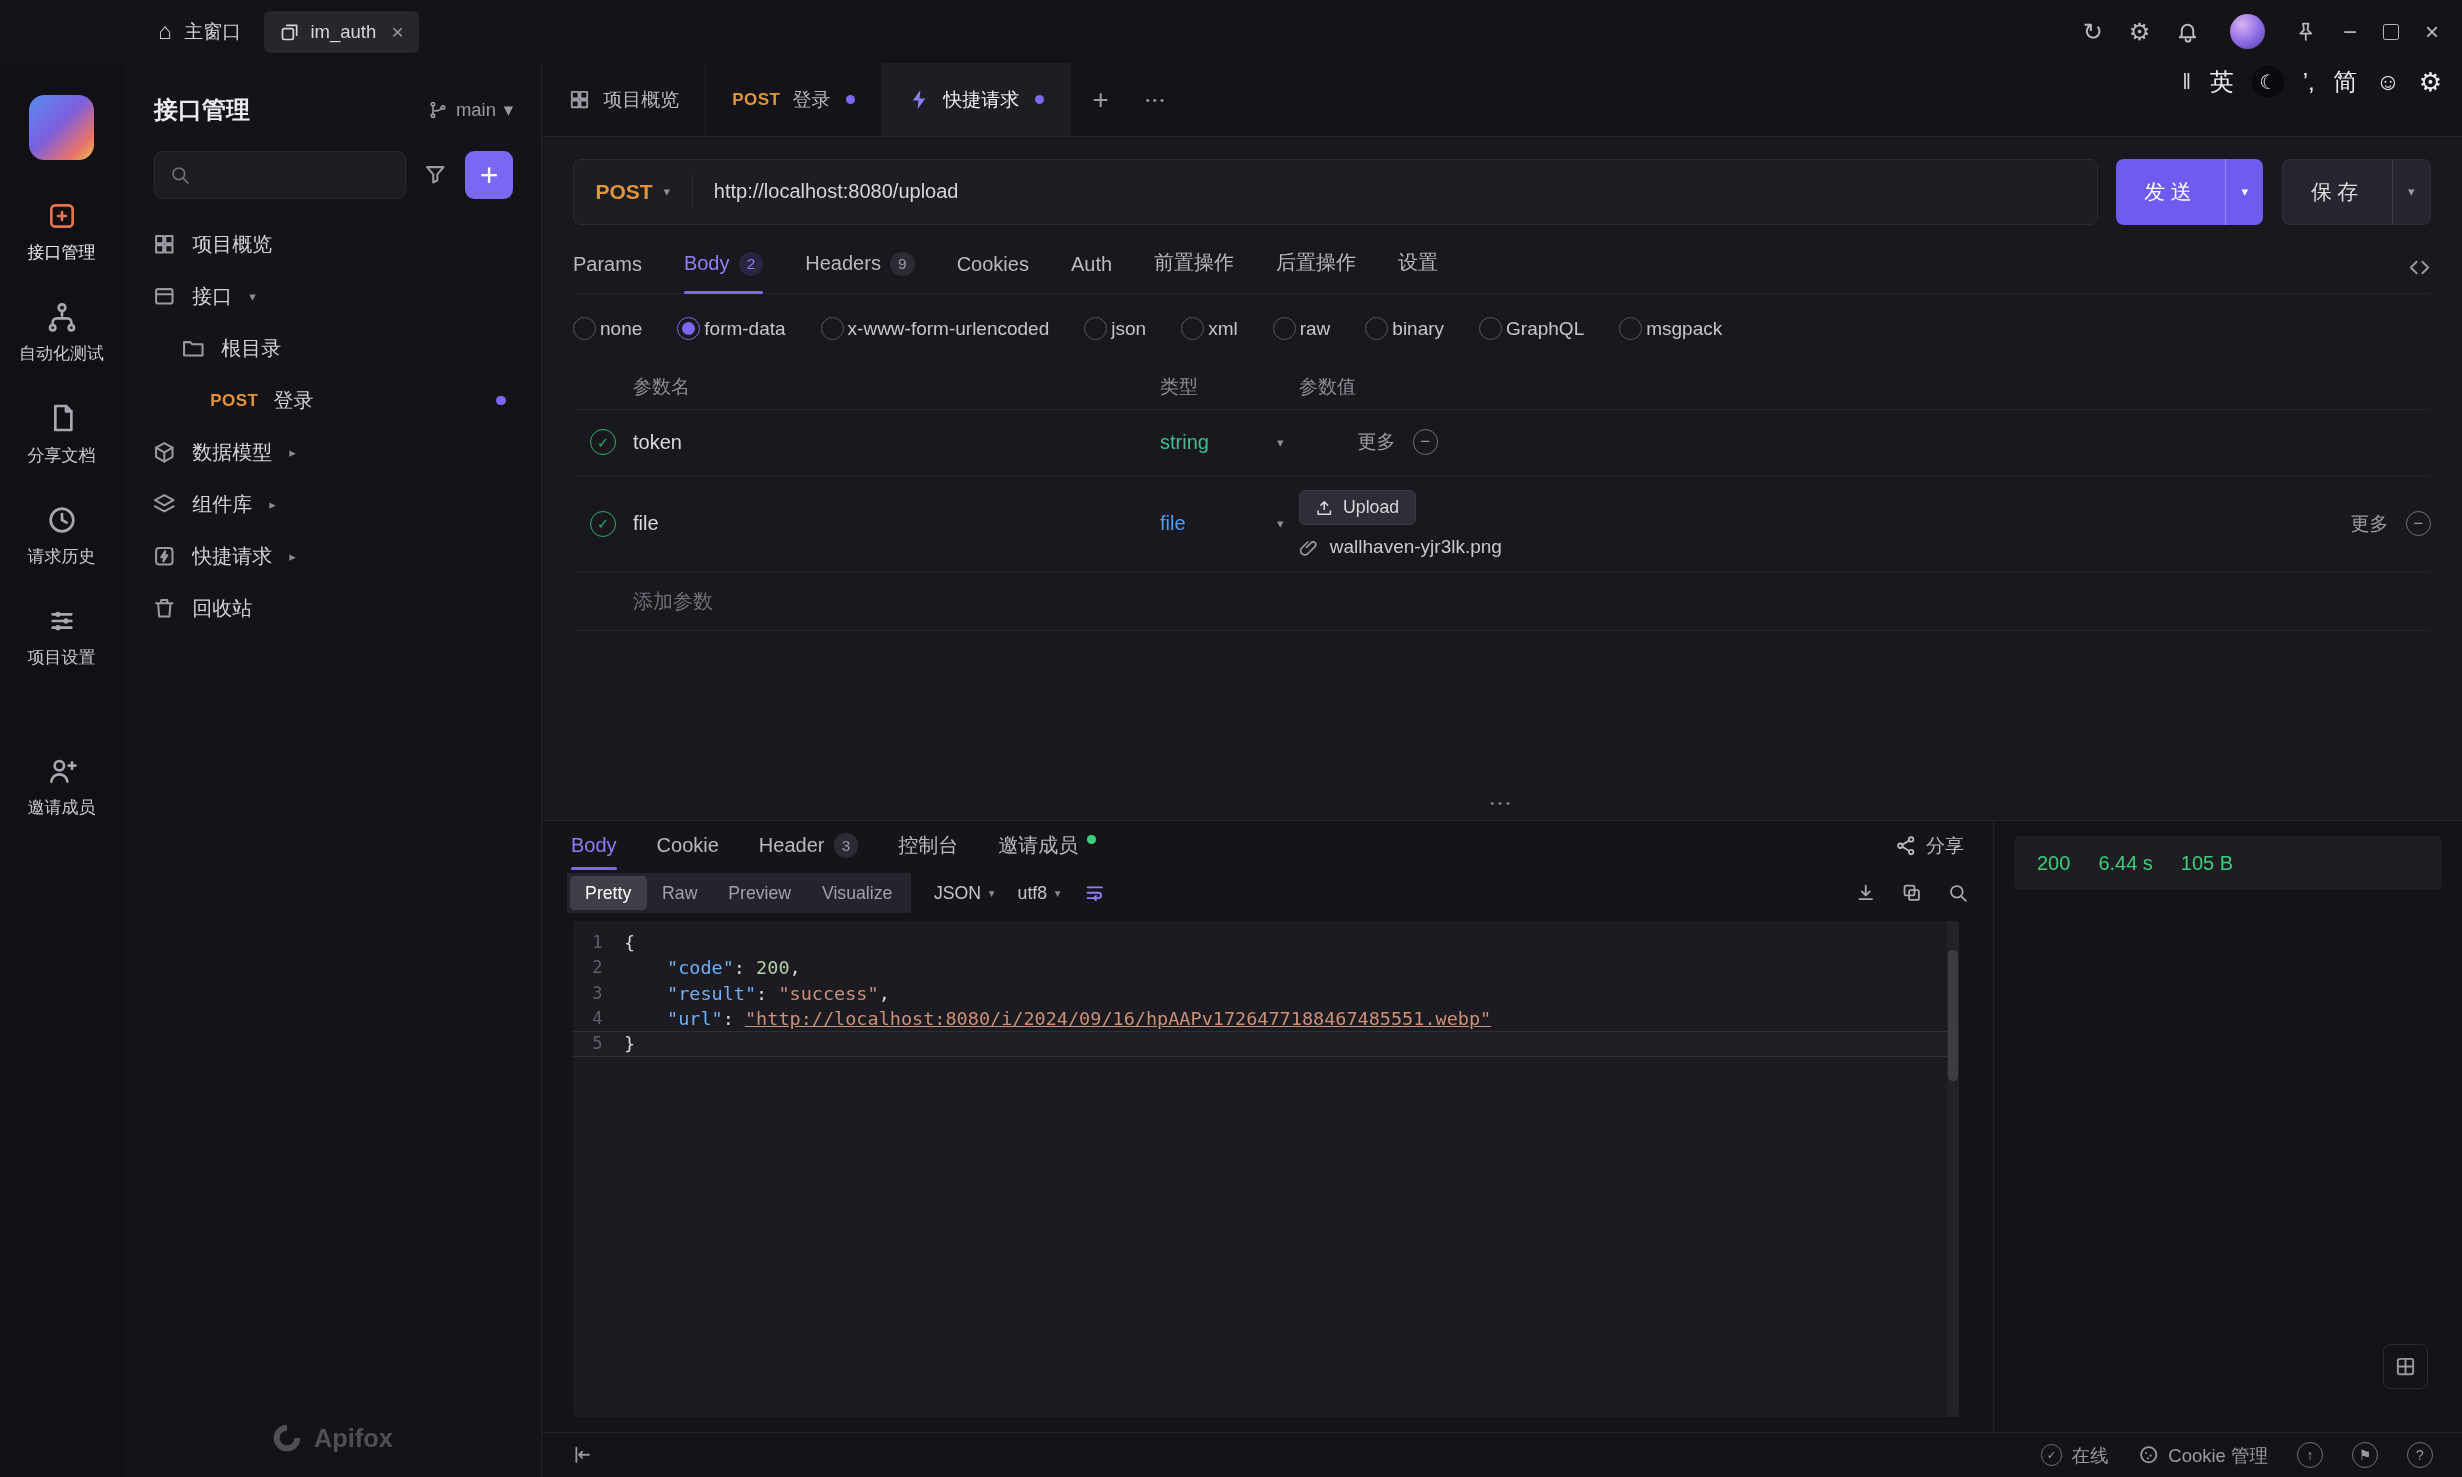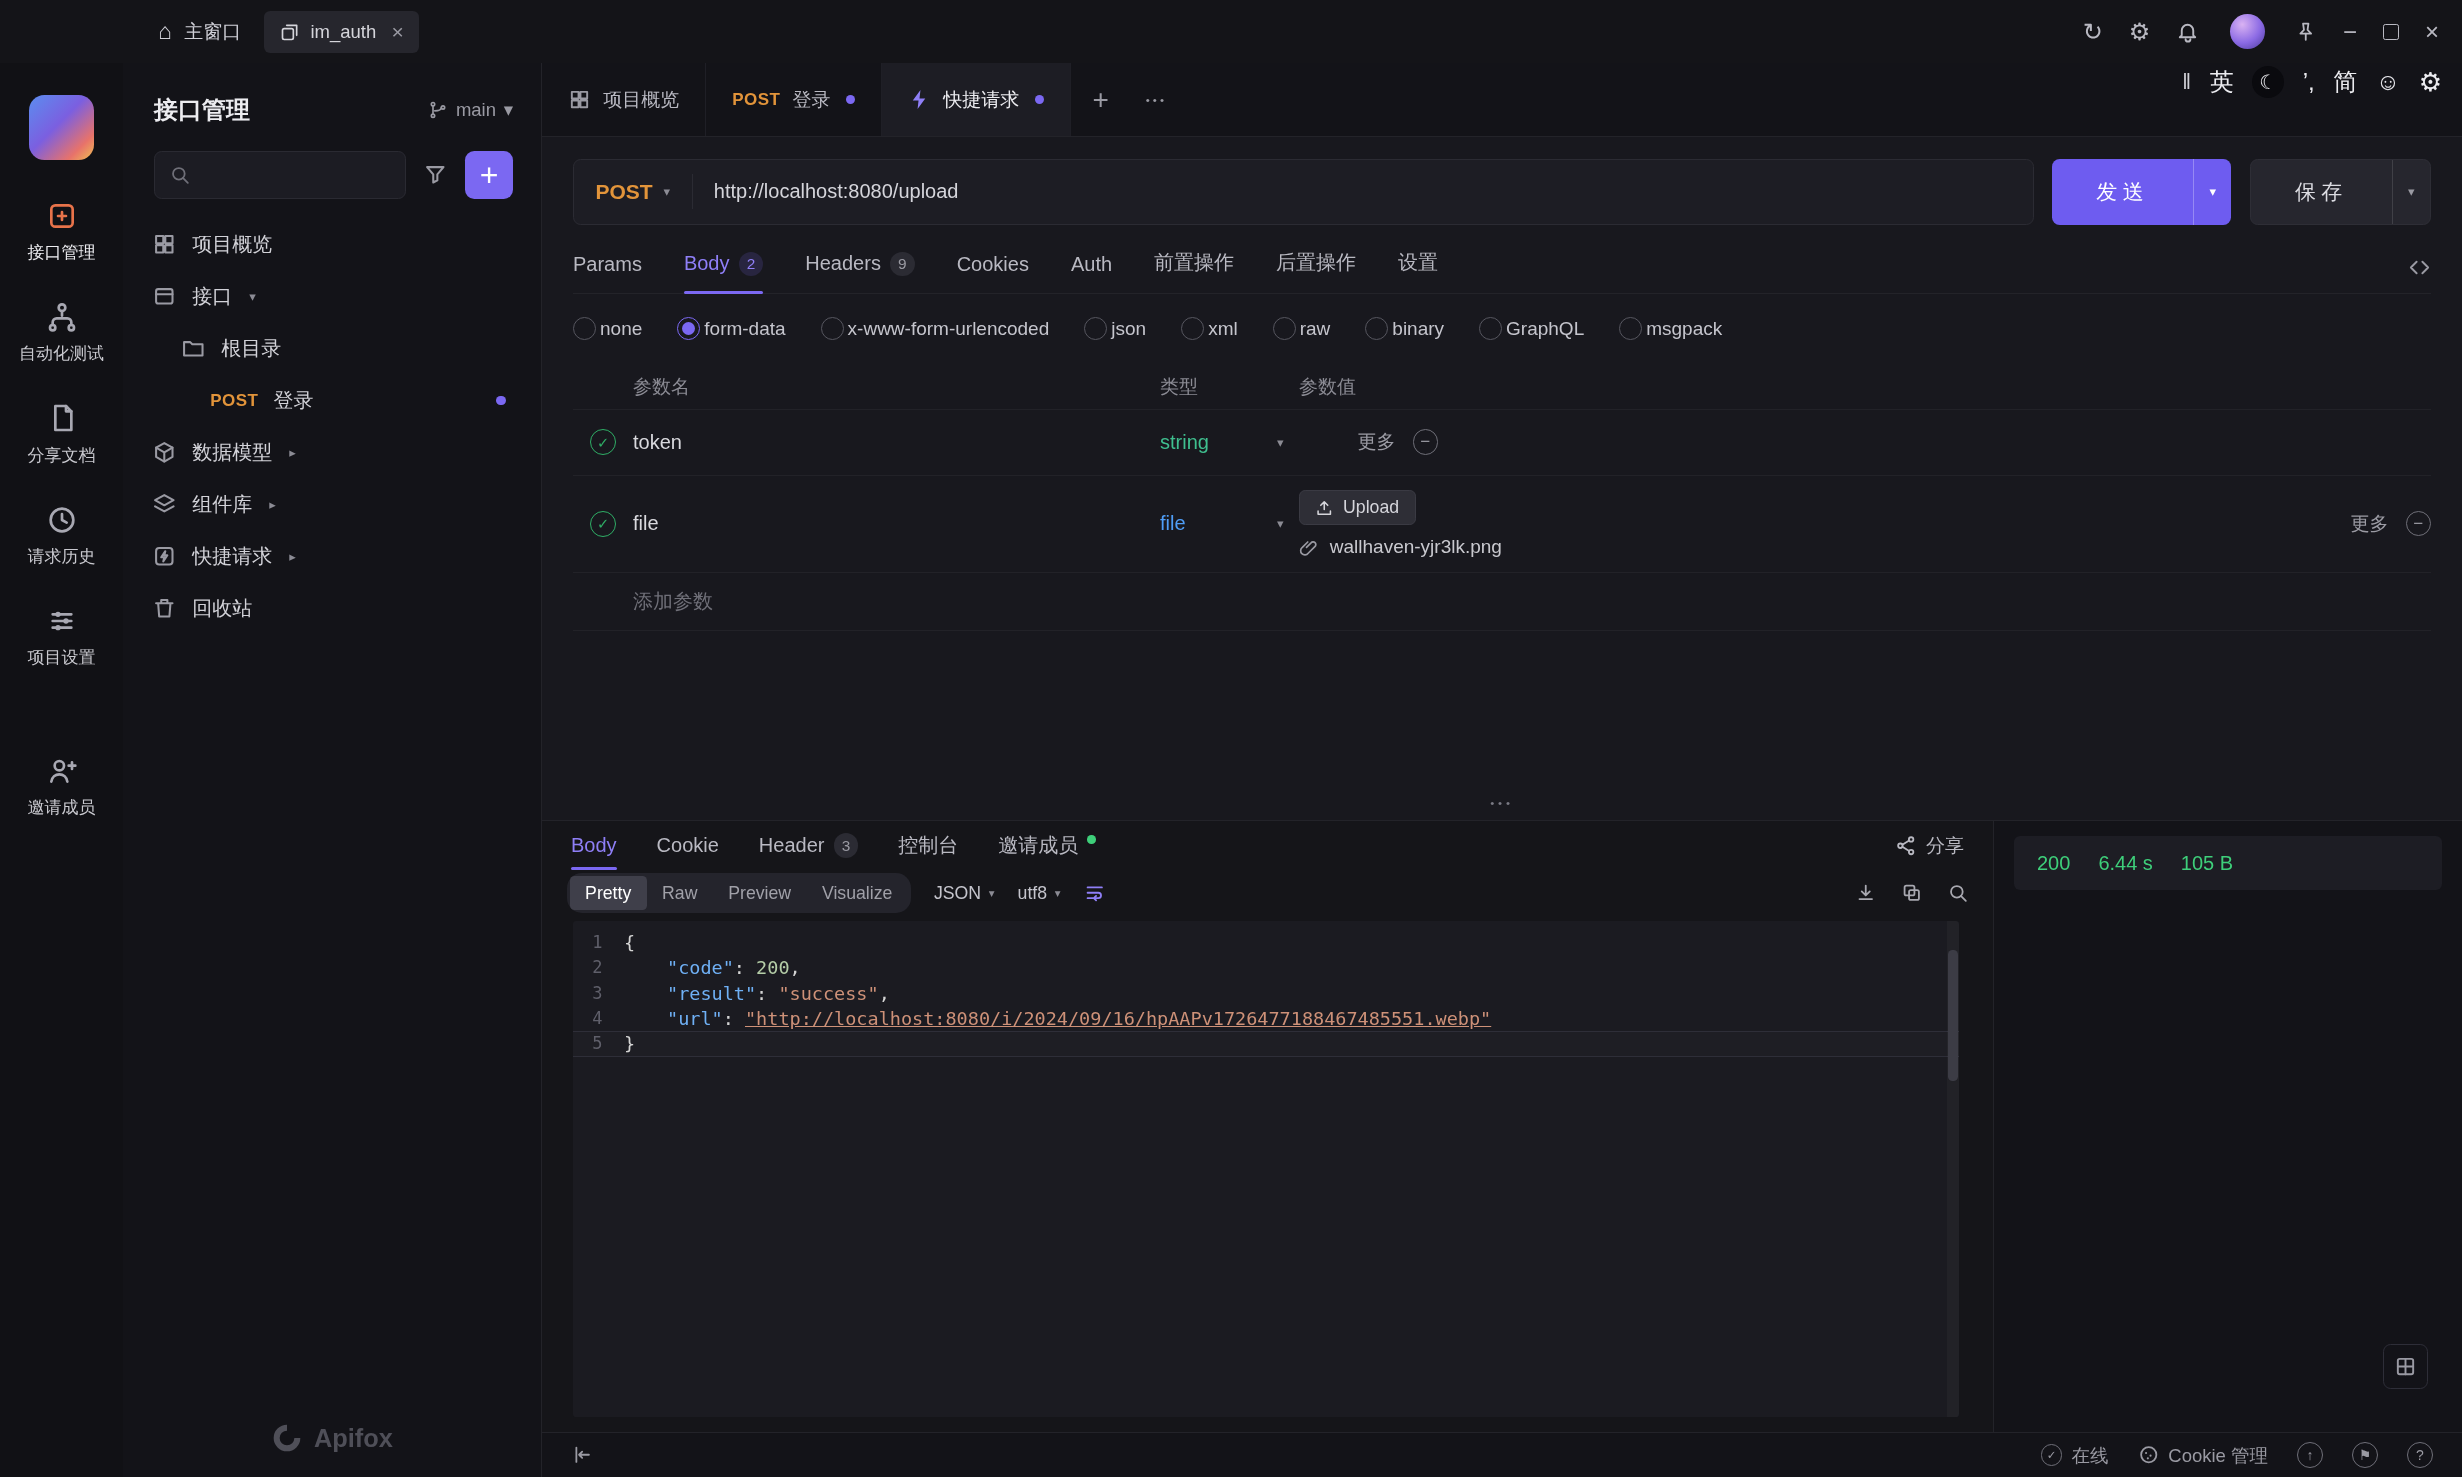--- a/index.html
+++ b/index.html
@@ -78,21 +78,21 @@
   .reqzone { flex:1 1 auto; display:flex; flex-direction:column; padding:21.5px 31px 0; min-height:0; }
   .reqbar { display:flex; gap:18.5px; flex:0 0 auto; }
   .urlbox { flex:1; height:66px; background:#1d1d24; border:0.8px solid #2b2b33; border-radius:7.7px; display:flex; align-items:center; min-width:0; }
   .method { display:flex; align-items:center; gap:10.8px; padding:0 21.5px; color:#e2943a; font-weight:bold; font-size:21px; }
   .method .caret { color:#8b8b94; font-size:13px; font-weight:normal; }
   .vdiv { width:0.8px; height:35px; background:#2b2b33; }
   .url { padding:0 21.5px; font-size:20px; color:#d5d5db; white-space:nowrap; overflow:hidden; }
   .btn { height:66px; border-radius:7.7px; display:flex; align-items:stretch; overflow:hidden; flex:0 0 auto; }
   .sendbtn { background:#6e5cf0; color:#fff; }
   .savebtn { background:#26262e; color:#dcdce2; border:0.8px solid #2e2e36; }
-  .btn-main { display:flex; align-items:center; padding:0 44px; font-size:21px; letter-spacing:5.4px; }
+  .btn-main { display:flex; align-items:center; padding:0 28px; font-size:21px; letter-spacing:5.4px; }
   .btn-caret { display:flex; align-items:center; padding:0 15.4px; font-size:13px; }
   .sendbtn .btn-caret { border-left:0.8px solid rgba(255,255,255,.28); }
   .savebtn .btn-caret { border-left:0.8px solid rgba(255,255,255,.12); color:#9a9aa3; }
 
   .reqtabs { display:flex; align-items:flex-end; gap:42px; margin-top:24.6px; font-size:20px; color:#b9b9c2; border-bottom:0.8px solid #232329; flex:0 0 auto; }
   .rt { display:flex; align-items:center; gap:9.2px; padding-bottom:17px; position:relative; }
   .rt.active { color:#8f7ff7; }
   .rt.active::after { content:""; position:absolute; left:0; right:0; bottom:-0.8px; height:3.1px; background:#7b68f2; border-radius:1.5px; }
   .badge { min-width:24.6px; height:24.6px; border-radius:12.3px; display:flex; align-items:center; justify-content:center; font-size:15.4px; padding:0 7px; }
   .badge-p { background:rgba(123,104,242,.16); color:#8f7ff7; }
@@ -134,21 +134,21 @@
   .resp-left { flex:1 1 auto; display:flex; flex-direction:column; min-width:0; }
   .rtabs { flex:0 0 49px; display:flex; align-items:center; gap:40px; padding:0 29px; font-size:20px; color:#b9b9c2; }
   .rtab { height:100%; display:flex; align-items:center; gap:9.2px; position:relative; }
   .rtab.active { color:#8f7ff7; }
   .rtab.active::after { content:""; position:absolute; left:0; right:0; bottom:0; height:3.1px; background:#7b68f2; border-radius:1.5px; }
   .gdot { width:8.5px; height:8.5px; border-radius:50%; background:#3ecf7a; margin:-12.3px 0 0 0; }
   .share { margin-left:auto; display:flex; align-items:center; gap:9.2px; color:#b9b9c2; font-size:19px; }
   .share svg { width:21.5px; height:21.5px; }
 
   .rtools { flex:0 0 46px; display:flex; align-items:center; gap:23px; padding:0 24.6px; }
-  .seg { display:flex; background:#24242c; border-radius:15px; padding:3.1px; font-size:17.7px; }
+  .seg { display:flex; background:#24242c; border-radius:0; padding:3.1px; font-size:17.7px; }
   .seg span { padding:6.2px 15.4px; border-radius:4.6px; color:#a0a0a8; }
   .seg span.on { background:#3f3f4a; color:#fff; }
   .fmt { display:flex; align-items:center; gap:7.7px; font-size:17.7px; color:#c5c5cd; }
   .fmt .caret { color:#8b8b94; font-size:11.5px; }
   .wrapicon { color:#8f7ff7; }
   .wrapicon svg { width:21.5px; height:21.5px; }
   .rtools-right { margin-left:auto; display:flex; align-items:center; gap:24.6px; color:#a8a8b0; }
   .rtools-right svg { width:21.5px; height:21.5px; }
 
   .editor { flex:1 1 auto; margin:4.6px 34px 15.4px 31px; background:#1b1b21; border-radius:3.1px; position:relative; overflow:hidden; font-family:"DejaVu Sans Mono","Liberation Mono",monospace; font-size:18.5px; line-height:25.4px; color:#d4d4d4; padding-top:9.2px; }

